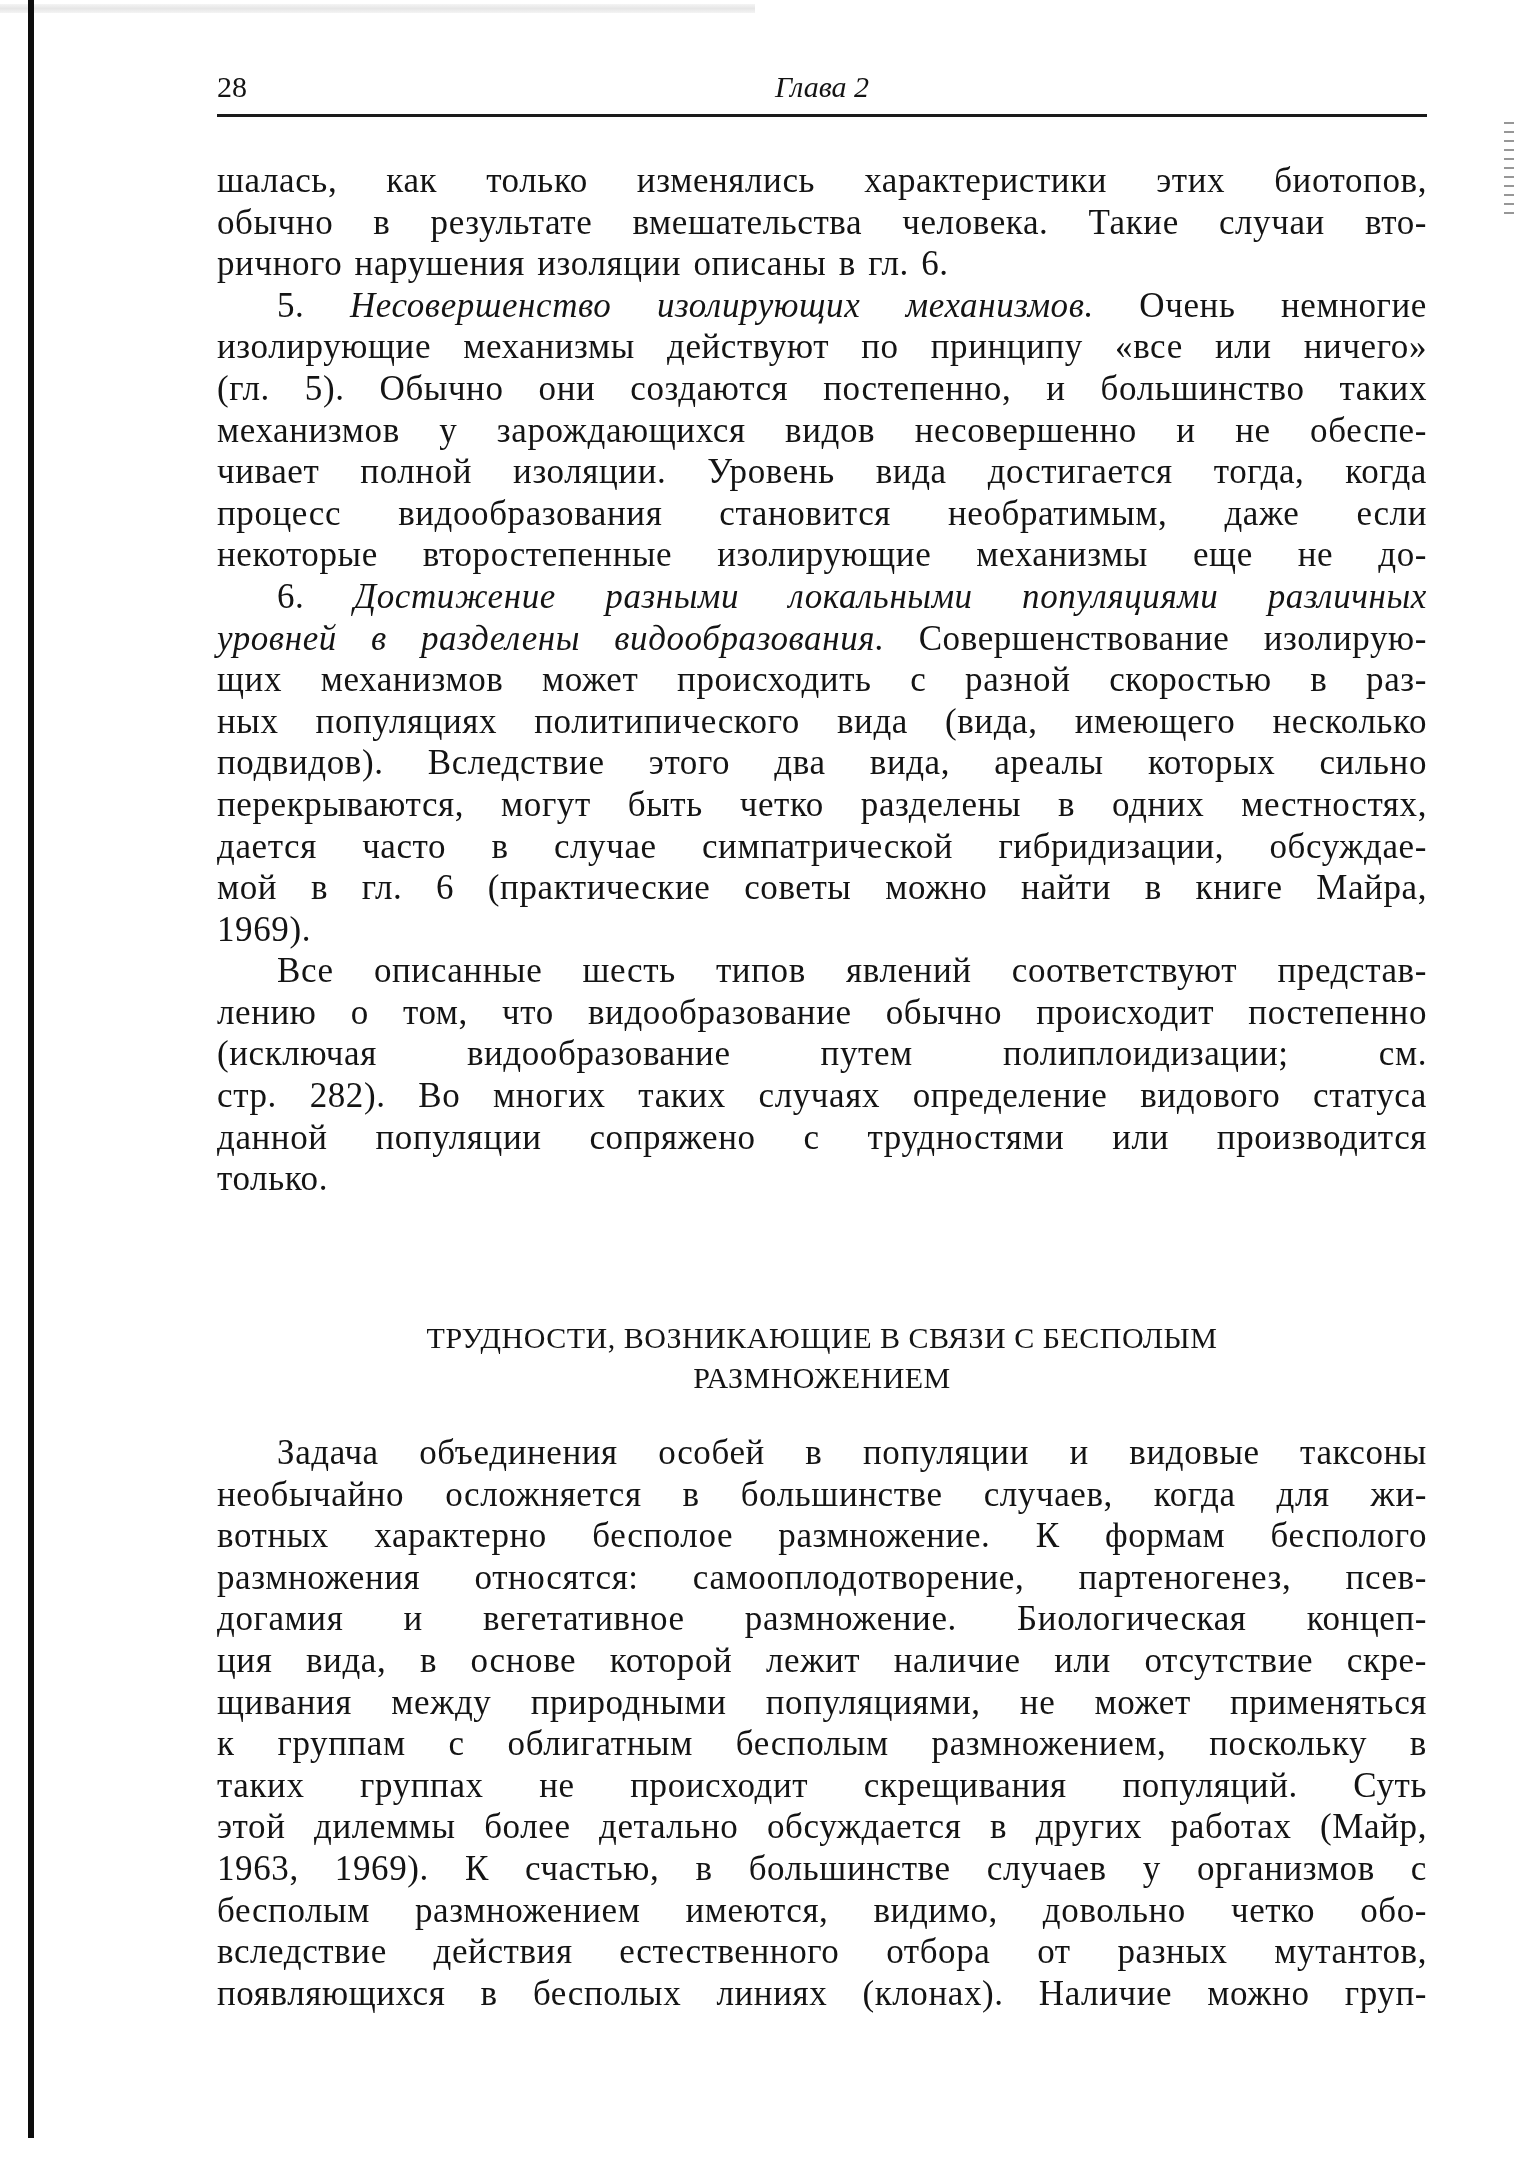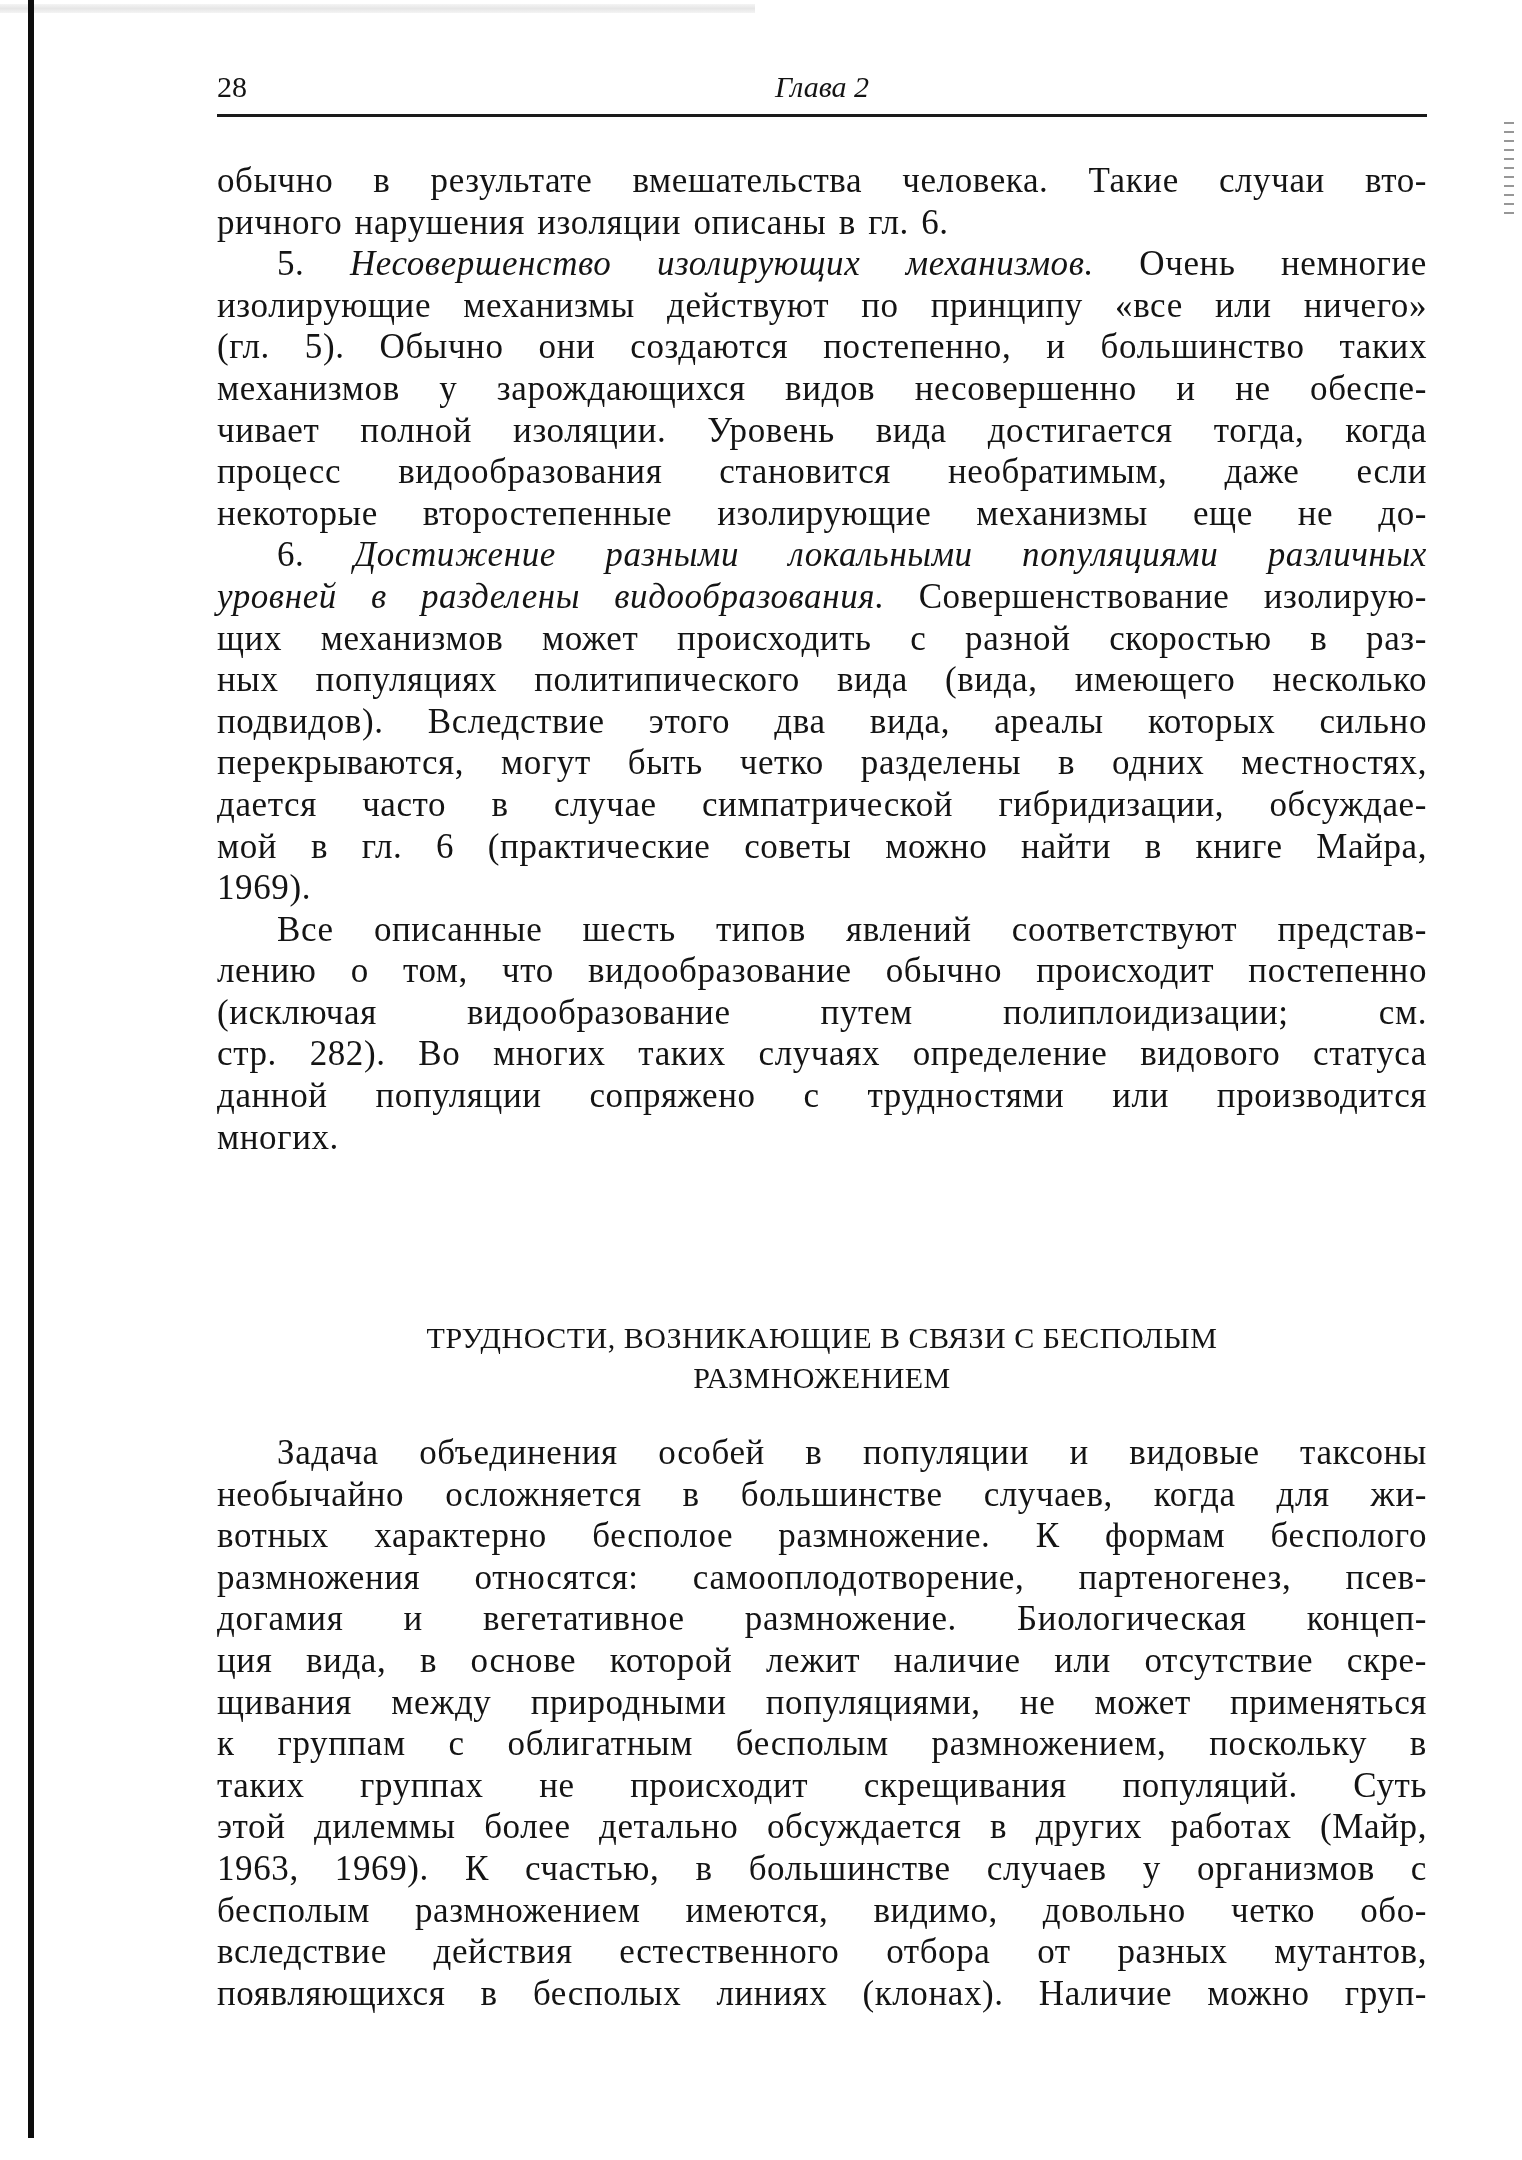--- a/index.html
+++ b/index.html
@@ -54,20 +54,21 @@
 
 <div class="page">
 
   <div class="running-head">
     <span class="page-number">28</span>
     <span class="chapter-title">Глава 2</span>
   </div>
   <div class="head-rule"></div>
 
   <div class="text-block" style="top:160px;">
+    <span class="line">шалась, как только изменялись характеристики этих биотопов,</span>
     <span class="line">обычно в результате вмешательства человека. Такие случаи вто-</span>
     <span class="line last">ричного нарушения изоляции описаны в гл. 6.</span>
     <span class="line indent"><span>5. </span><span class="it">Несовершенство изолирующих механизмов.</span><span> Очень немногие</span></span>
     <span class="line">изолирующие механизмы действуют по принципу «все или ничего»</span>
     <span class="line">(гл. 5). Обычно они создаются постепенно, и большинство таких</span>
     <span class="line">механизмов у зарождающихся видов несовершенно и не обеспе-</span>
     <span class="line">чивает полной изоляции. Уровень вида достигается тогда, когда</span>
     <span class="line">процесс видообразования становится необратимым, даже если</span>
     <span class="line">некоторые второстепенные изолирующие механизмы еще не до-</span>
     <span class="line indent"><span>6. </span><span class="it">Достижение разными локальными популяциями различных</span><span></span></span>
@@ -77,21 +78,21 @@
     <span class="line">подвидов). Вследствие этого два вида, ареалы которых сильно</span>
     <span class="line">перекрываются, могут быть четко разделены в одних местностях,</span>
     <span class="line">дается часто в случае симпатрической гибридизации, обсуждае-</span>
     <span class="line">мой в гл. 6 (практические советы можно найти в книге Майра,</span>
     <span class="line last">1969).</span>
     <span class="line indent">Все описанные шесть типов явлений соответствуют представ-</span>
     <span class="line">лению о том, что видообразование обычно происходит постепенно</span>
     <span class="line">(исключая видообразование путем полиплоидизации; см.</span>
     <span class="line">стр. 282). Во многих таких случаях определение видового статуса</span>
     <span class="line">данной популяции сопряжено с трудностями или производится</span>
-    <span class="line last">многих.</span>
+    <span class="line last">только.</span>
   </div>
 
   <div class="heading">
     <span class="hl">ТРУДНОСТИ, ВОЗНИКАЮЩИЕ В СВЯЗИ С БЕСПОЛЫМ</span>
     <span class="hl">РАЗМНОЖЕНИЕМ</span>
   </div>
 
   <div class="text-block" style="top:1432px;">
     <span class="line indent">Задача объединения особей в популяции и видовые таксоны</span>
     <span class="line">необычайно осложняется в большинстве случаев, когда для жи-</span>

